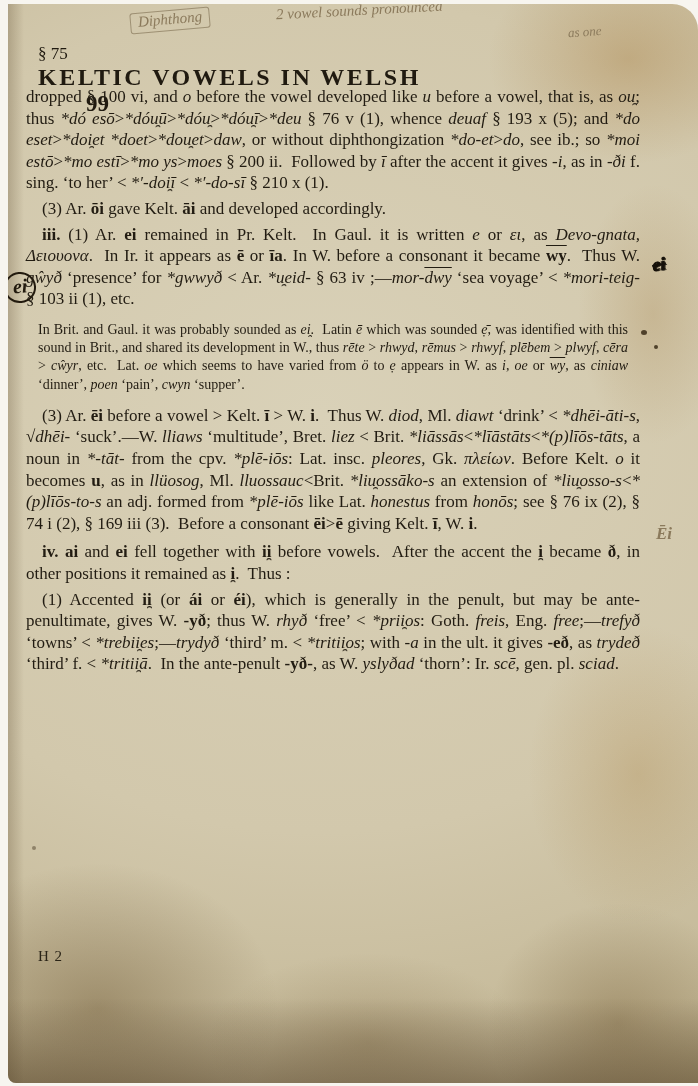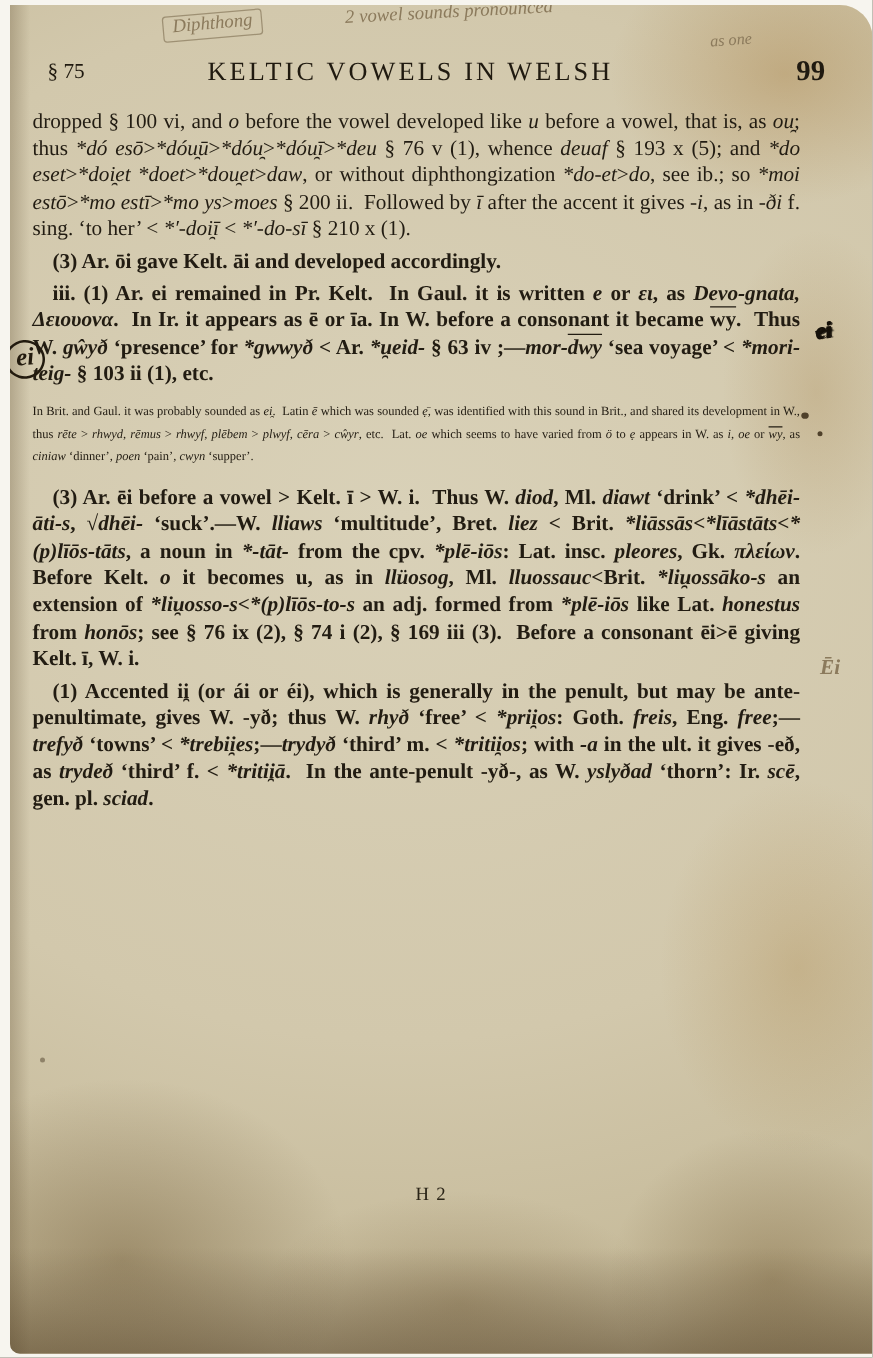--- a/index.html
+++ b/index.html
@@ -18,35 +18,35 @@
   .st6{right:-30px;top:180px;width:150px;height:260px;background:radial-gradient(closest-side,rgba(160,122,64,.25),rgba(160,122,64,0));}
   .speck{position:absolute;background:rgba(58,44,24,.85);border-radius:50%;}
   .sp1{left:633px;top:326px;width:6px;height:5px;}
   .sp2{left:646px;top:341px;width:4px;height:4px;}
   .sp3{left:24px;top:842px;width:4px;height:4px;opacity:.5;}
   .bottom-shade{position:absolute;left:0;right:0;bottom:0;height:85px;
                 background:linear-gradient(to top,rgba(80,62,38,.50),rgba(80,62,38,0));}
   .gutter{position:absolute;left:0;top:0;bottom:0;width:16px;
           background:linear-gradient(to right,rgba(90,72,44,.28),rgba(90,72,44,0));}
 
-  .header{position:absolute;top:40px;left:30px;right:38px;display:flex;align-items:center;color:#201a10;}
+  .header{position:absolute;top:40px;left:30px;right:38px;display:flex;align-items:flex-start;color:#201a10;flex-direction:column;}
   .hdr-section{font-size:17px;}
-  .hdr-title{flex:1;text-align:center;font-weight:400;font-size:21px;letter-spacing:2.5px;}
+  .hdr-title{flex:1;text-align:center;font-weight:700;font-size:24px;letter-spacing:2.5px;}
   .hdr-page{font-size:23px;font-weight:700;margin-left:48px;}
 
   .text-block{position:absolute;top:82px;left:18px;width:614px;font-size:17px;line-height:21.6px;
               text-align:justify;color:#221c12;}
   .text-block p{margin:0;}
-  .ind{text-indent:16px;font-weight:bold;}
+  .ind{text-indent:16px;}
   .mt4{margin-top:4px !important;}
   .mt7{margin-top:7px !important;}
-  .small{font-size:10px;line-height:18.2px;margin:11px 0 !important;}
+  .small{font-size:14px;line-height:18.2px;margin:11px 12px !important;}
   .ov{text-decoration:overline;}
 
-  .sig{position:absolute;top:944px;left:30px;width:614px;text-align:center;font-size:15px;
+  .sig{position:absolute;top:944px;left:30px;width:614px;text-align:left;font-size:15px;
        letter-spacing:1px;color:#2a2417;}
 
   .hw{position:absolute;font-style:italic;color:#8b7a5c;white-space:nowrap;}
   .hw-diphthong{top:6px;left:122px;font-size:15px;transform:rotate(-5deg);
                 border:1px solid rgba(115,98,70,.55);border-radius:3px;padding:0 7px 2px;}
   .hw-sounds{top:-2px;left:268px;font-size:15px;transform:rotate(-3deg);}
   .hw-asone{top:20px;left:560px;font-size:13px;transform:rotate(-4deg);}
   .ink-ei{position:absolute;top:268px;left:-4px;font-size:20px;font-weight:700;font-style:italic;
           color:#221a0e;border:2px solid #221a0e;border-radius:50%;padding:1px 7px 3px;transform:rotate(-5deg);}
   .scribble{position:absolute;top:250px;left:644px;font-size:18px;font-weight:700;font-style:italic;
@@ -81,20 +81,21 @@
       <span class="hdr-title">KELTIC VOWELS IN WELSH</span>
       <span class="hdr-page">99</span>
     </div>
 
     <div class="text-block">
       <p class="normal">dropped § 100 vi, and <i>o</i> before the vowel developed like <i>u</i> before a vowel, that is, as <i>ou̯</i>; thus <i>*dó esō</i>&gt;<i>*dóu̯ū</i>&gt;<i>*dóu̯</i>&gt;<i>*dóu̯ī</i>&gt;<i>*deu</i> § 76 v (1), whence <i>deuaf</i> § 193 x (5); and <i>*do eset</i>&gt;<i>*doi̯et</i> <i>*doet</i>&gt;<i>*dou̯et</i>&gt;<i>daw</i>, or without diphthongization <i>*do-et</i>&gt;<i>do</i>, see ib.; so <i>*moi estō</i>&gt;<i>*mo estī</i>&gt;<i>*mo ys</i>&gt;<i>moes</i> § 200 ii.&nbsp; Followed by <i>ī</i> after the accent it gives <i>-i</i>, as in <i>-ði</i> f. sing. ‘to her’ &lt; <i>*′-doi̯ī</i> &lt; <i>*′-do-sī</i> § 210 x (1).</p>
       <p class="ind mt4">(3) Ar. <b>ōi</b> gave Kelt. <b>āi</b> and developed accordingly.</p>
       <p class="ind mt4"><b>iii.</b> (1) Ar. <b>ei</b> remained in Pr. Kelt.&nbsp; In Gaul. it is written <i>e</i> or <i>ει</i>, as <i>Devo-gnata, Δειουονα</i>.&nbsp; In Ir. it appears as <b>ē</b> or <b>īa</b>. In W. before a consonant it became <b><span class="ov">wy</span></b>.&nbsp; Thus W. <i>gŵyð</i> ‘presence’ for <i>*gwwyð</i> &lt; Ar. <i>*u̯eid-</i> § 63 iv ;—<i>mor-<span class="ov">dwy</span></i> ‘sea voyage’ &lt; <i>*mori-teig-</i> § 103 ii (1), etc.</p>
       <p class="small">In Brit. and Gaul. it was probably sounded as <i>ei̯</i>.&nbsp; Latin <i>ē</i> which was sounded <i>ẹ̄</i>, was identified with this sound in Brit., and shared its development in W., thus <i>rēte</i> &gt; <i>rhwyd</i>, <i>rēmus</i> &gt; <i>rhwyf</i>, <i>plēbem</i> &gt; <i>plwyf</i>, <i>cēra</i> &gt; <i>cŵyr</i>, etc.&nbsp; Lat. <i>oe</i> which seems to have varied from <i>ö</i> to <i>ẹ</i> appears in W. as <i>i</i>, <i>oe</i> or <i><span class="ov">wy</span></i>, as <i>ciniaw</i> ‘dinner’, <i>poen</i> ‘pain’, <i>cwyn</i> ‘supper’.</p>
       <p class="ind mt7">(3) Ar. <b>ēi</b> before a vowel &gt; Kelt. <b>ī</b> &gt; W. <b>i</b>.&nbsp; Thus W. <i>diod</i>, Ml. <i>diawt</i> ‘drink’ &lt; <i>*dhēi-āti-s</i>, √<i>dhēi-</i> ‘suck’.—W. <i>lliaws</i> ‘multitude’, Bret. <i>liez</i> &lt; Brit. <i>*liāssās</i>&lt;<i>*līāstāts</i>&lt;<i>*(p)līōs-tāts</i>, a noun in <i>*-tāt-</i> from the cpv. <i>*plē-iōs</i>: Lat. insc. <i>pleores</i>, Gk. <i>πλείων</i>. Before Kelt. <i>o</i> it becomes <b>u</b>, as in <i>llüosog</i>, Ml. <i>lluossauc</i>&lt;Brit. <i>*liu̯ossāko-s</i> an extension of <i>*liu̯osso-s</i>&lt;<i>*(p)līōs-to-s</i> an adj. formed from <i>*plē-iōs</i> like Lat. <i>honestus</i> from <i>honōs</i>; see § 76 ix (2), § 74 i (2), § 169 iii (3).&nbsp; Before a consonant <b>ēi</b>&gt;<b>ē</b> giving Kelt. <b>ī</b>, W. <b>i</b>.</p>
+      <p class="ind mt7"><b>iv. ai</b> and <b>ei</b> fell together with <b>ii̯</b> before vowels.&nbsp; After the accent the <b>i̯</b> became <b>ð</b>, in other positions it remained as <b>i̯</b>.&nbsp; Thus :</p>
       <p class="ind mt4">(1) Accented <b>ii̯</b> (or <b>ái</b> or <b>éi</b>), which is generally in the penult, but may be ante-penultimate, gives W. <b>-yð</b>; thus W. <i>rhyð</i> ‘free’ &lt; <i>*prii̯os</i>: Goth. <i>freis</i>, Eng. <i>free</i>;—<i>trefyð</i> ‘towns’ &lt; <i>*trebii̯es</i>;—<i>trydyð</i> ‘third’ m. &lt; <i>*tritii̯os</i>; with <i>-a</i> in the ult. it gives <b>-eð</b>, as <i>trydeð</i> ‘third’ f. &lt; <i>*tritii̯ā</i>.&nbsp; In the ante-penult <b>-yð-</b>, as W. <i>yslyðad</i> ‘thorn’: Ir. <i>scē</i>, gen. pl. <i>sciad</i>.</p>
     </div>
 
     <div class="ink-ei">ei</div>
     <div class="scribble">ei</div>
     <div class="hw hw-ei2">Ēi</div>
 
     <div class="sig">H 2</div>
 
   </div>

